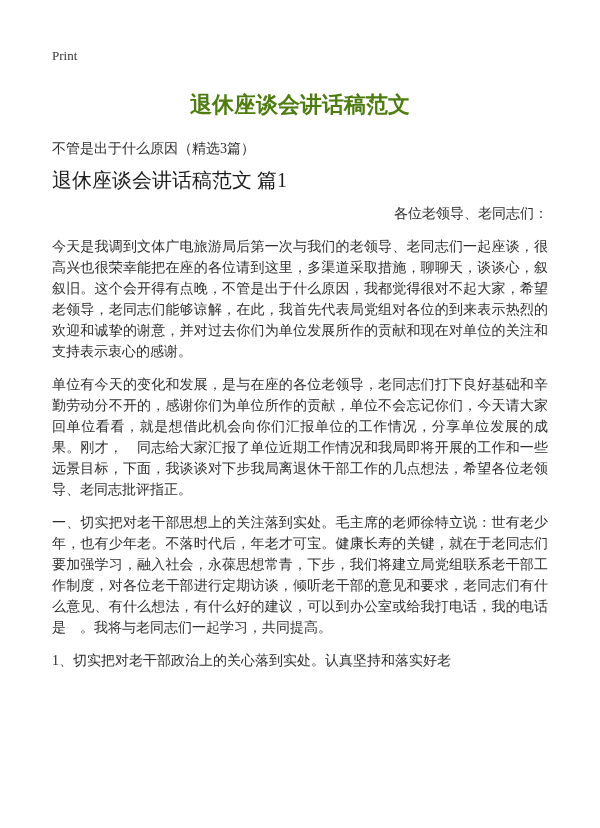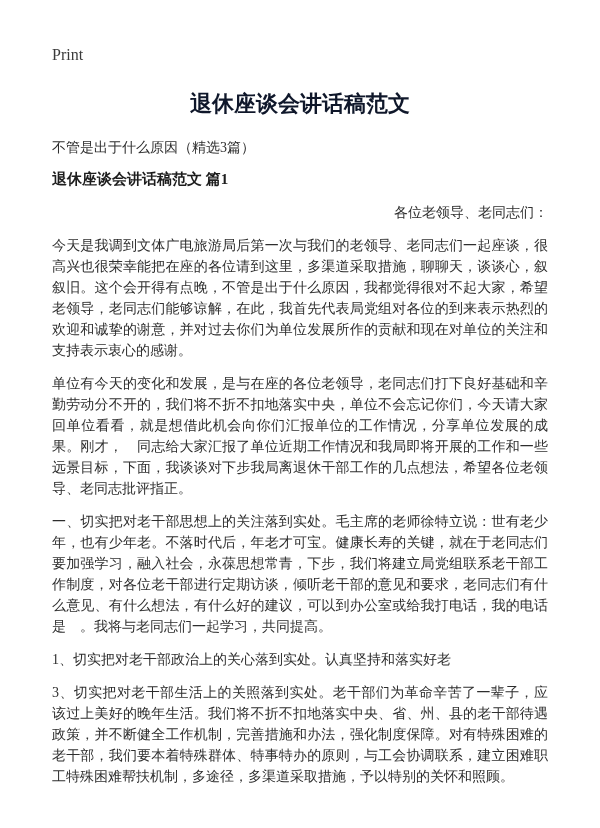--- a/index.html
+++ b/index.html
@@ -15,43 +15,43 @@
     font-family: "Liberation Serif", "DejaVu Serif", serif;
   }
   .page {
     box-sizing: border-box;
     width: 600px;
     height: 828px;
     padding: 46px 52px 0 52px;
     background: #ffffff;
   }
   .print-label {
-    font-size: 16px;
+    font-size: 13px;
     line-height: 16px;
     color: #3a3a3a;
     margin: 0 0 14px 0;
     display: inline-block;
   }
   .doc-title {
     font-size: 22px;
     line-height: 26px;
     font-weight: bold;
     text-align: center;
-    color: #0f172a;
+    color: #4d7c0f;
     margin: 14px 0 22px 0;
   }
   .doc-subtitle {
     font-size: 14px;
     line-height: 18px;
     margin: 0 0 13px 0;
   }
   .section-heading {
-    font-size: 15px;
+    font-size: 20px;
     line-height: 18px;
-    font-weight: bold;
+    font-weight: normal;
     color: #1d1d1d;
     margin: 4px 0 14px 0;
   }
   .line, .body-text {
     font-size: 14px;
     line-height: 21px;
     margin: 0 0 12px 0;
     text-align: justify;
     text-justify: inter-ideograph;
     word-break: break-all;
@@ -71,23 +71,22 @@
 
   <div class="doc-subtitle">不管是出于什么原因（精选3篇）</div>
 
   <div class="section-heading">退休座谈会讲话稿范文 篇1</div>
 
   <div class="line">各位老领导、老同志们：</div>
 
 
   <p class="body-text">今天是我调到文体广电旅游局后第一次与我们的老领导、老同志们一起座谈，很高兴也很荣幸能把在座的各位请到这里，多渠道采取措施，聊聊天，谈谈心，叙叙旧。这个会开得有点晚，不管是出于什么原因，我都觉得很对不起大家，希望老领导，老同志们能够谅解，在此，我首先代表局党组对各位的到来表示热烈的欢迎和诚挚的谢意，并对过去你们为单位发展所作的贡献和现在对单位的关注和支持表示衷心的感谢。</p>
 
-  <p class="body-text">单位有今天的变化和发展，是与在座的各位老领导，老同志们打下良好基础和辛勤劳动分不开的，我们将不折不扣地落实中央，单位不会忘记你们，今天请大家回单位看看，就是想借此机会向你们汇报单位的工作情况，分享单位发展的成果。刚才，　同志给大家汇报了单位近期工作情况和我局即将开展的工作和一些远景目标，下面，我谈谈对下步我局离退休干部工作的几点想法，希望各位老领导、老同志批评指正。</p>
+  <p class="body-text">单位有今天的变化和发展，是与在座的各位老领导，老同志们打下良好基础和辛勤劳动分不开的，感谢你们为单位所作的贡献，单位不会忘记你们，今天请大家回单位看看，就是想借此机会向你们汇报单位的工作情况，分享单位发展的成果。刚才，　同志给大家汇报了单位近期工作情况和我局即将开展的工作和一些远景目标，下面，我谈谈对下步我局离退休干部工作的几点想法，希望各位老领导、老同志批评指正。</p>
 
   <p class="body-text">一、切实把对老干部思想上的关注落到实处。毛主席的老师徐特立说：世有老少年，也有少年老。不落时代后，年老才可宝。健康长寿的关键，就在于老同志们要加强学习，融入社会，永葆思想常青，下步，我们将建立局党组联系老干部工作制度，对各位老干部进行定期访谈，倾听老干部的意见和要求，老同志们有什么意见、有什么想法，有什么好的建议，可以到办公室或给我打电话，我的电话是　。我将与老同志们一起学习，共同提高。</p>
 
   <p class="body-text">1、切实把对老干部政治上的关心落到实处。认真坚持和落实好老</p>
 
-  <p class="body-text">3、切实把对老干部生活上的关照落到实处。老干部们为革命辛苦了一辈子，应该过上美好的晚年生活。我们将不折不扣地落实中央、省、州、县的老干部待遇政策，并不断健全工作机制，完善措施和办法，强化制度保障。对有特殊困难的老干部，我们要本着特殊群体、特事特办的原则，与工会协调联系，建立困难职工特殊困难帮扶机制，多途径，多渠道采取措施，予以特别的关怀和照顾。</p>
 
   
 
 </div>
 
 </body></html>

